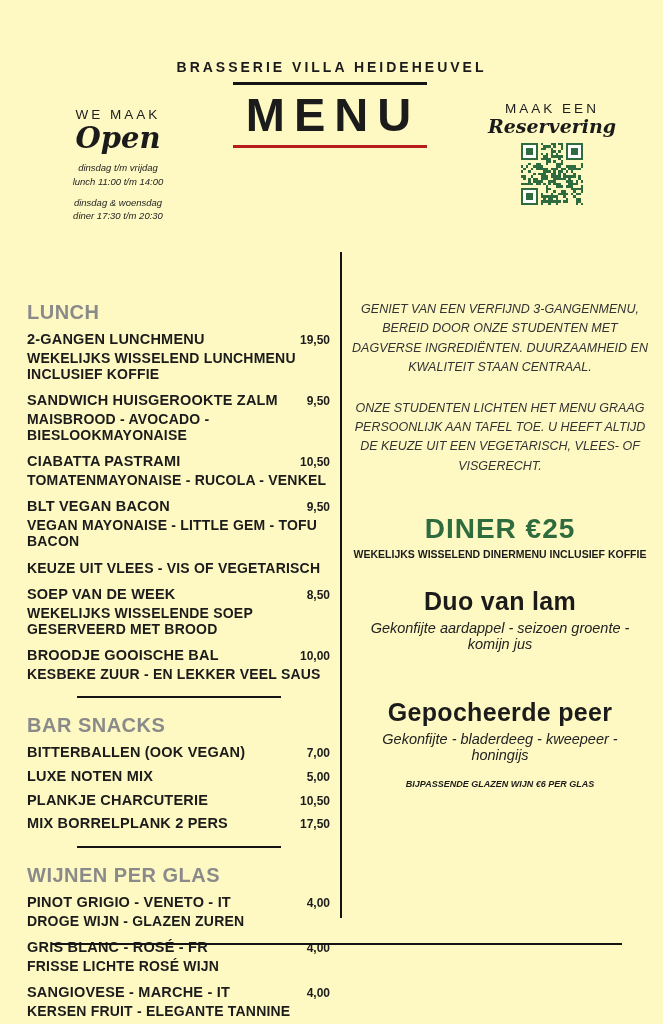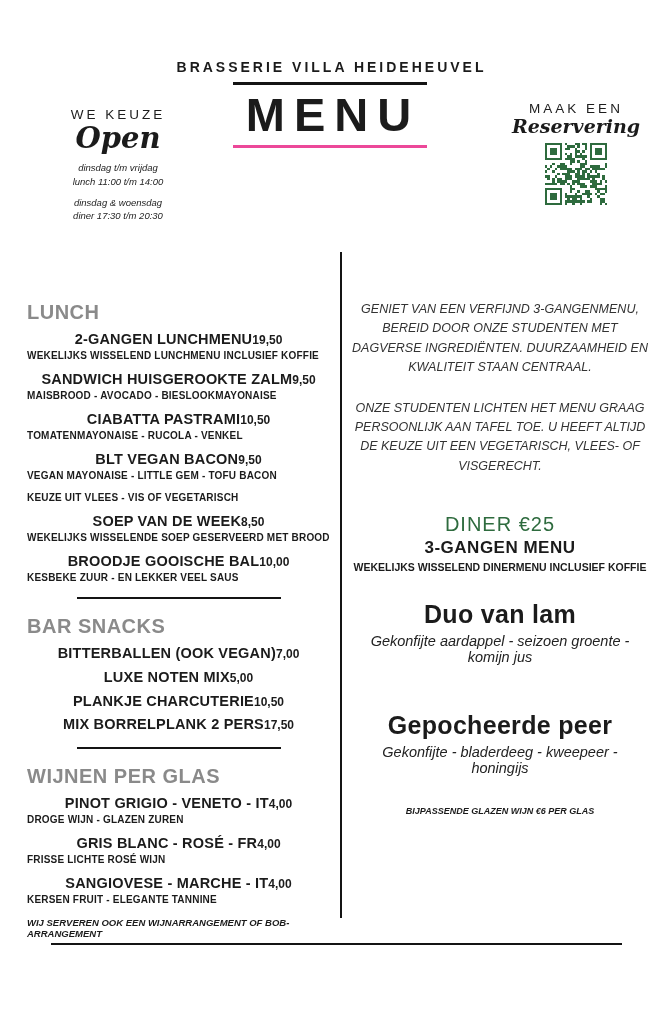--- a/index.html
+++ b/index.html
@@ -1,83 +1,83 @@
 <!DOCTYPE html>
 <html><head>
 <meta charset="utf-8">
 <style>
   html,body{margin:0;padding:0;background:#e8e8e8;}
-  .page{position:relative;width:663px;height:1024px;background:#ffffff;margin:0 auto;
+  .page{position:relative;width:663px;height:1024px;background:#fef9c3;margin:0 auto;
         font-family:"Liberation Sans",sans-serif;color:#1b1b1b;overflow:hidden;}
 
   
   .brand{position:absolute;top:59px;left:0;right:0;text-align:center;
          font-size:14px;font-weight:bold;letter-spacing:3px;}
   .menu-title-box{position:absolute;top:82px;left:233px;width:194px;
-         border-top:3px solid #141414;border-bottom:3px solid #ec4899;text-align:center;}
+         border-top:3px solid #141414;border-bottom:3px solid #b91c1c;text-align:center;}
   .menu-title{font-size:47px;font-weight:bold;letter-spacing:9px;line-height:60px;
          padding-left:6px;}
 
   
   .open-block{position:absolute;top:107px;left:38px;width:160px;text-align:center;}
   .small-caps{font-size:13.5px;letter-spacing:3px;color:#1d1d1d;}
   .script{font-family:"DejaVu Serif",serif;font-style:italic;font-weight:bold;
           font-size:29px;line-height:1.05;margin-top:1px;}
   .hours{font-style:italic;font-size:9.5px;line-height:1.4;margin-top:8px;color:#1d1d1d;}
 
   
-  .reserve-block{position:absolute;top:101px;left:488px;width:176px;text-align:center;}
+  .reserve-block{position:absolute;top:101px;left:464px;width:176px;text-align:center;}
   .reserve-block .script{font-size:19px;}
   .qr{width:62px;height:62px;margin:6px auto 0;}
   .qr svg{width:62px;height:62px;display:block;}
 
   
   .vdivider{position:absolute;left:340px;top:252px;width:2px;height:666px;background:#141414;}
   .footer-rule{position:absolute;left:51px;top:943px;width:571px;height:2px;background:#141414;}
 
   
   .left-col{position:absolute;left:27px;top:301px;width:303px;}
   .section-title{font-size:20px;font-weight:bold;color:#8a8a8a;letter-spacing:0.5px;
                  margin:0 0 8px 0;}
   .mi{margin-bottom:11px;}
-  .mi-row{display:flex;justify-content:center;align-items:baseline;}
+  .mi-row{display:flex;justify-content:space-between;align-items:baseline;}
   .mi-name{font-size:14.5px;font-weight:bold;letter-spacing:0.2px;line-height:1.1;}
   .mi-price{font-size:12px;font-weight:bold;}
-  .mi-desc{font-size:10px;font-weight:bold;letter-spacing:0.2px;margin-top:2px;}
+  .mi-desc{font-size:14px;font-weight:bold;letter-spacing:0.2px;margin-top:2px;}
   .snack .mi-row{margin-bottom:0;}
   .snack{margin-bottom:8px;}
   .hdivider{width:204px;border:0;border-top:2px solid #141414;margin:14px auto 16px;}
   .left-footnote{font-size:9.5px;font-weight:bold;font-style:italic;margin-top:12px;}
 
   
   .right-col{position:absolute;left:352px;top:300px;width:296px;text-align:center;}
   .intro{font-size:12.5px;font-style:italic;line-height:1.55;color:#333;margin:0 0 21px 0;}
   .diner-block{margin-top:37px;}
-  .diner-title{font-size:20px;font-weight:normal;letter-spacing:1px;}
+  .diner-title{font-size:28px;font-weight:bold;letter-spacing:1px;}
   .diner-sub{font-size:17px;font-weight:bold;letter-spacing:0.5px;margin-top:2px;}
   .diner-note{font-size:10.5px;font-weight:bold;margin-top:3px;}
   .course{margin-top:27px;}
   .course-name{font-size:25px;font-weight:bold;letter-spacing:0.3px;}
   .course-desc{font-size:14.5px;font-style:italic;margin-top:4px;color:#222;}
   .course-gap{margin-top:46px;}
-  .right-footnote{font-size:9px;font-weight:bold;font-style:italic;margin-top:30px;}
+  .right-footnote{font-size:9px;font-weight:bold;font-style:italic;margin-top:16px;}
 </style>
 </head>
 <body>
 
 <div class="page">
 
   <div class="brand">BRASSERIE VILLA HEIDEHEUVEL</div>
 
   <div class="menu-title-box">
     <div class="menu-title">MENU</div>
   </div>
 
   <div class="open-block">
-    <div class="small-caps">WE KEUZE</div>
+    <div class="small-caps">WE MAAK</div>
     <div class="script">Open</div>
     <div class="hours">
       <div>dinsdag t/m vrijdag</div>
       <div>lunch 11:00 t/m 14:00</div>
     </div>
     <div class="hours">
       <div>dinsdag &amp; woensdag</div>
       <div>diner 17:30 t/m 20:30</div>
     </div>
   </div>
@@ -427,21 +427,20 @@
 
     <div class="left-footnote">WIJ SERVEREN OOK EEN WIJNARRANGEMENT OF BOB-ARRANGEMENT</div>
   </div>
 
   <div class="right-col">
     <p class="intro">GENIET VAN EEN VERFIJND 3-GANGENMENU, BEREID DOOR ONZE STUDENTEN MET DAGVERSE INGREDIËNTEN. DUURZAAMHEID EN KWALITEIT STAAN CENTRAAL.</p>
     <p class="intro">ONZE STUDENTEN LICHTEN HET MENU GRAAG PERSOONLIJK AAN TAFEL TOE. U HEEFT ALTIJD DE KEUZE UIT EEN VEGETARISCH, VLEES- OF VISGERECHT.</p>
 
     <div class="diner-block">
       <div class="diner-title" style="color: rgb(46, 107, 62);">DINER €25</div>
-      <div class="diner-sub">3-GANGEN MENU</div>
       <div class="diner-note">WEKELIJKS WISSELEND DINERMENU INCLUSIEF KOFFIE</div>
     </div>
 
     <div class="course">
       <div class="course-name">Duo van lam</div>
       <div class="course-desc">Gekonfijte aardappel - seizoen groente - komijn jus</div>
     </div>
     <div class="course course-gap">
       <div class="course-name">Gepocheerde peer</div>
       <div class="course-desc">Gekonfijte - bladerdeeg - kweepeer - honingijs</div>

